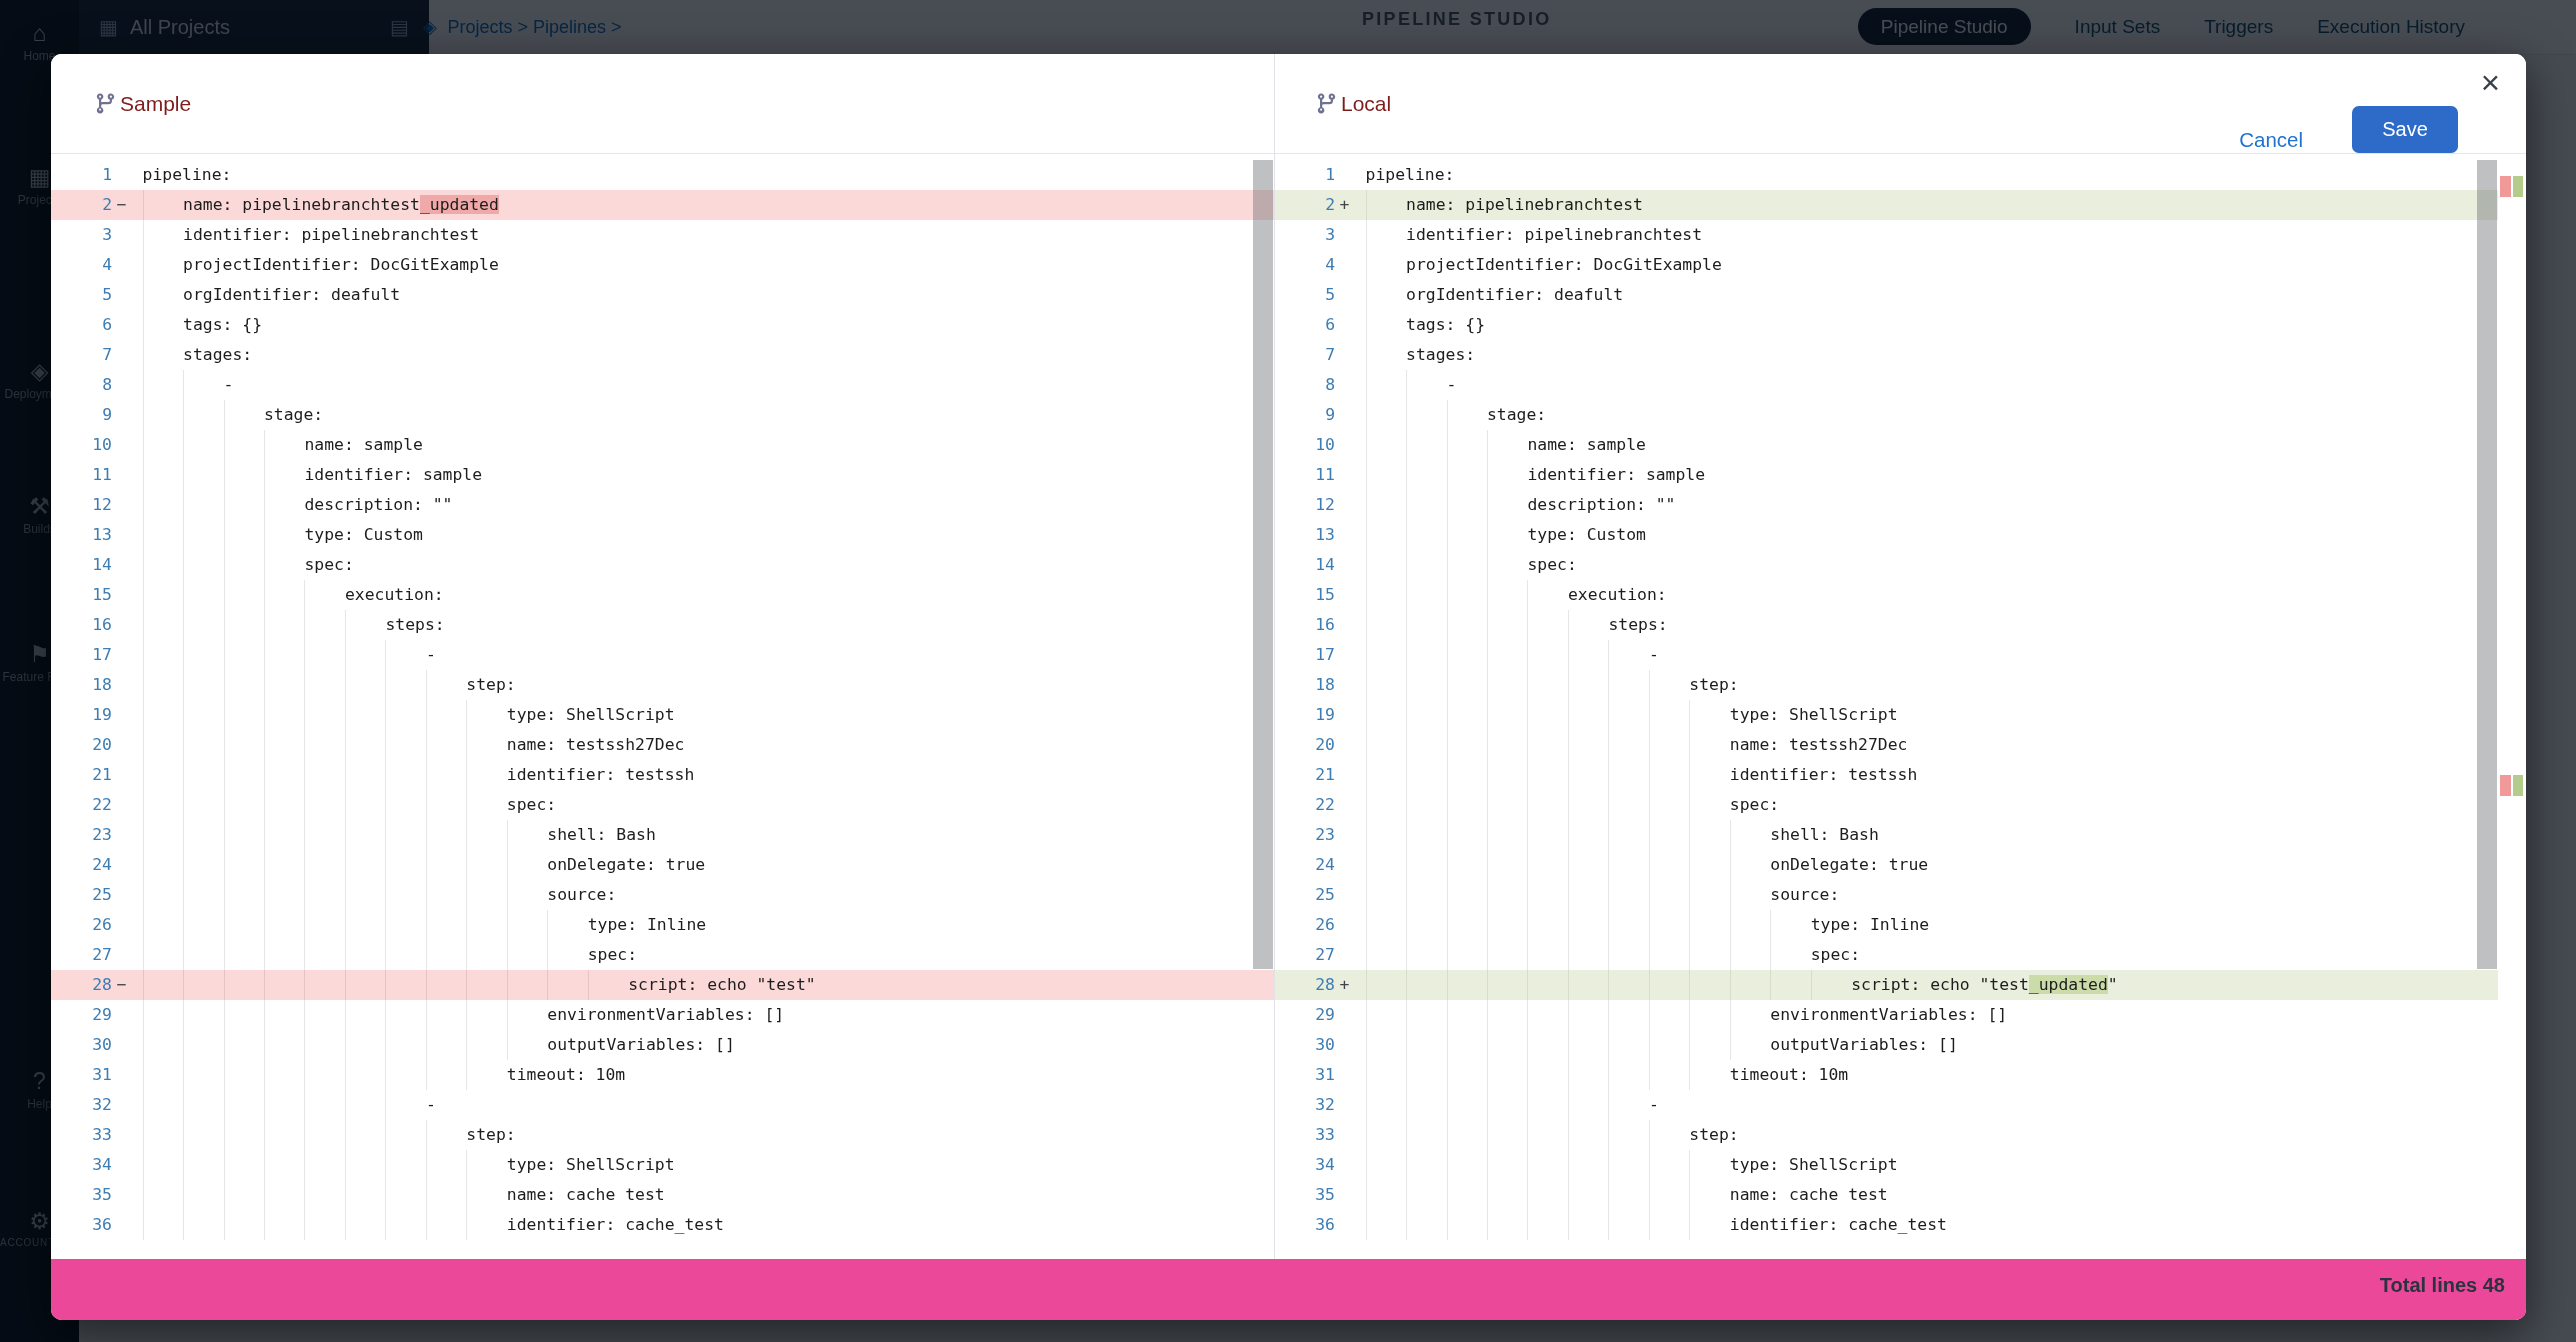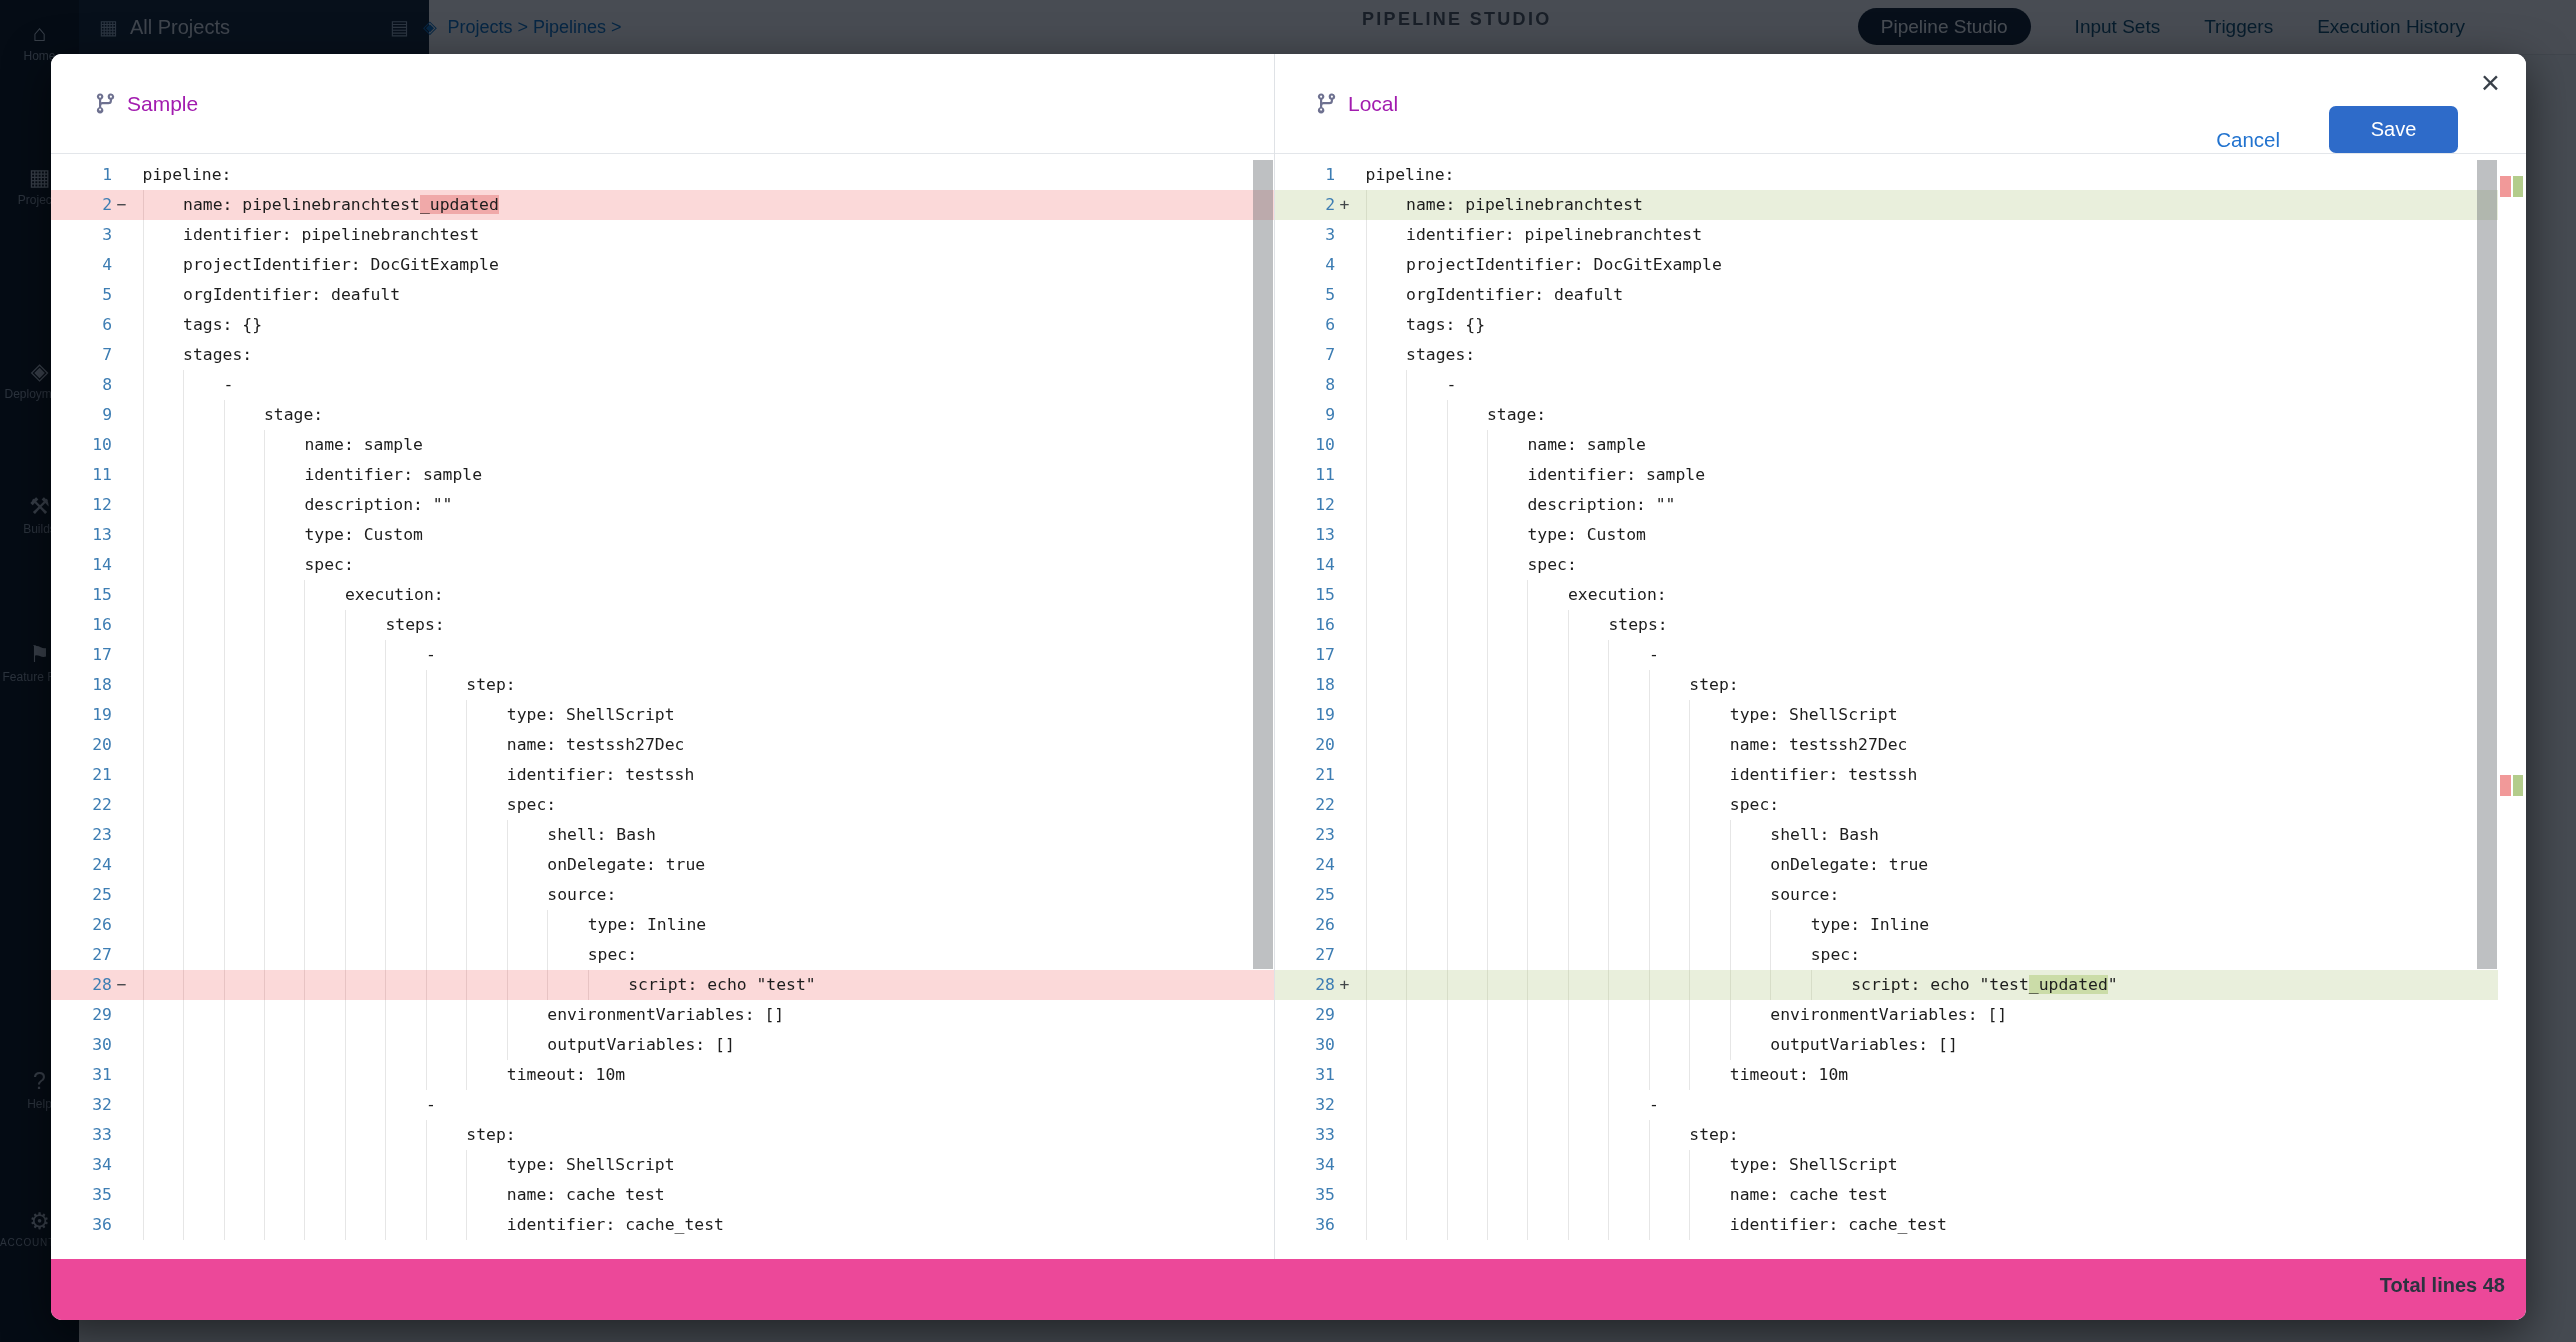--- a/index.html
+++ b/index.html
@@ -27,28 +27,28 @@
   .side-item .g{display:block;font-size:23px;color:#b9c6d4;line-height:26px}
   .side-item .l{display:block;font-size:12px;color:#8d9aa9;margin-top:3px;white-space:nowrap}
   .side-item .l.tiny{font-size:10px;letter-spacing:0.8px}
 
   .overlay{position:absolute;inset:0;background:rgba(5,11,19,.72)}
 
   
   .modal{position:absolute;left:51px;top:54px;width:2475px;height:1266px;background:#fff;border-radius:10.7px;
          box-shadow:0 13.7px 46px rgba(0,0,0,.55);overflow:hidden}
   .mhead{position:absolute;left:0;top:0;width:100%;height:99px;border-bottom:0.8px solid #e3e6ea;background:#fff;z-index:6}
-  .htitle{position:absolute;top:0;height:99px;display:flex;align-items:center;gap:10px;color:#a21caf;font-size:21px}
+  .htitle{position:absolute;top:0;height:99px;display:flex;align-items:center;gap:3px;color:#7f1d1d;font-size:21px}
   #left-title{left:43px}
   #right-title{left:1264px}
   .branch-ic svg{width:23px;height:23px;display:block;fill:#6e7190}
   .vdiv{position:absolute;left:1223px;top:0;width:0.8px;height:1205px;background:#dfe2e6;z-index:7}
   .hdr-actions{position:absolute;right:68px;top:0;height:99px;display:flex;align-items:flex-end;gap:43px;z-index:8}
   .cancel{color:#2273cf;font-size:20.5px;cursor:pointer;background:none;border:none;font-family:inherit}
-  .save{background:#2e6bc9;color:#fff;font-size:20px;width:129px;height:47px;border:none;border-radius:6.8px;font-family:inherit;cursor:pointer}
+  .save{background:#2e6bc9;color:#fff;font-size:20px;width:106px;height:47px;border:none;border-radius:6.8px;font-family:inherit;cursor:pointer}
   .close{position:absolute;right:20px;top:10.7px;font-size:33px;line-height:33px;color:#394049;z-index:9;cursor:pointer;background:none;border:none;font-family:inherit}
 
   
   .editor{position:absolute;left:0;top:99px;width:2475px;height:1106px;overflow:hidden;background:#fff}
   .pane{position:absolute;top:0;height:1106px;overflow:hidden}
   #pane-left{left:0;width:1223px}
   #pane-right{left:1223px;width:1251px}
   .rows{position:absolute;left:0;top:6.8px;right:0}
   #pane-right .rows{right:27px}
   .row{display:flex;height:30px;font-family:"DejaVu Sans Mono",monospace;font-size:16.4px;line-height:30px}

